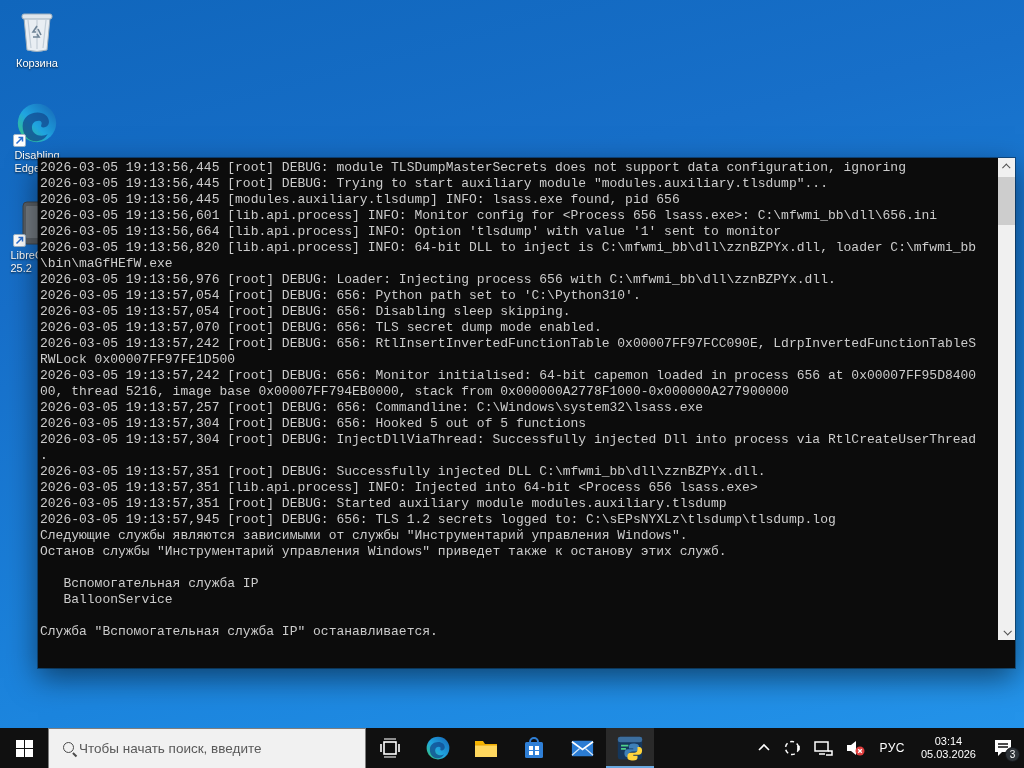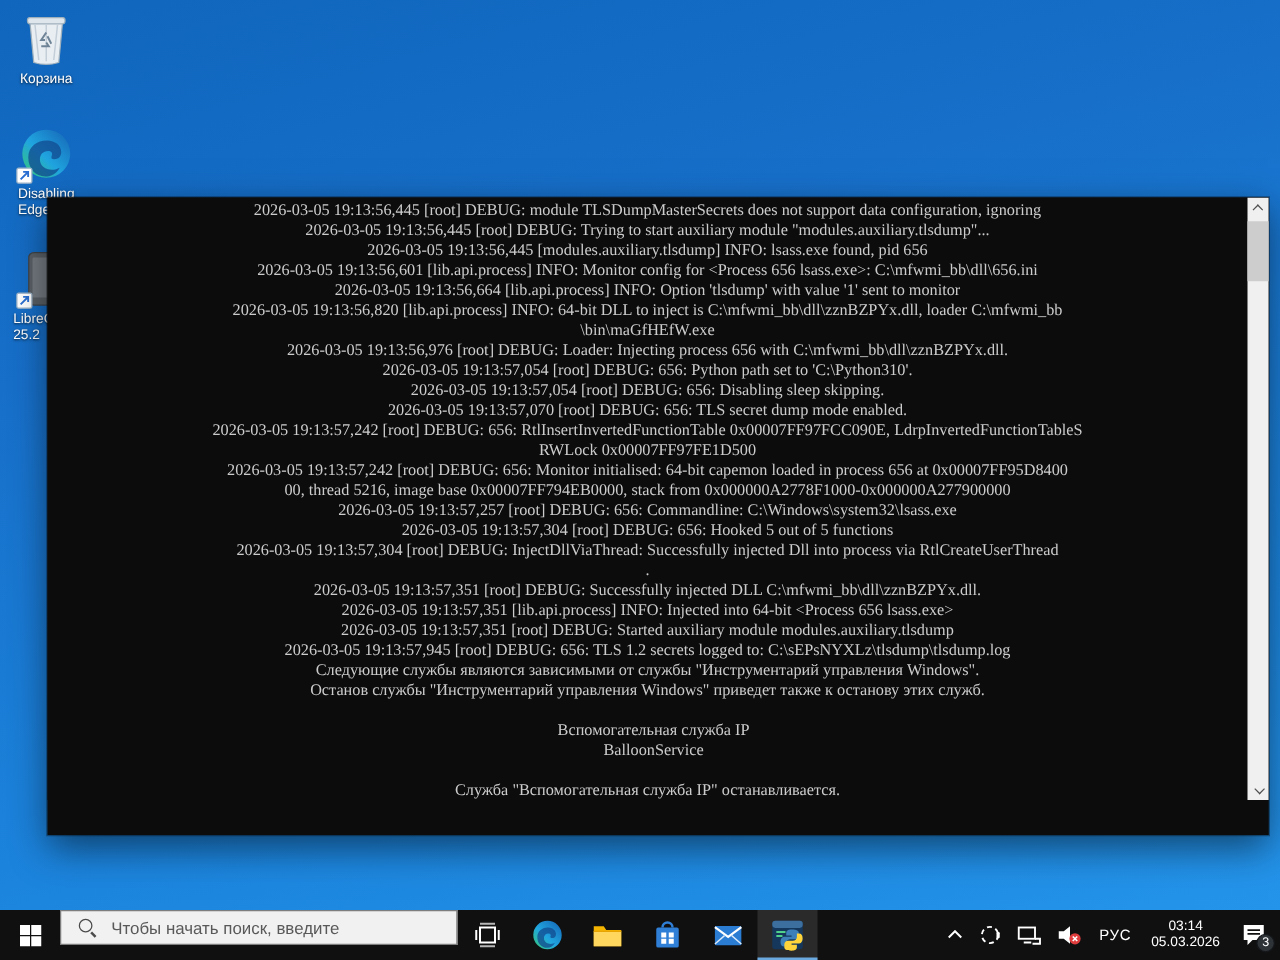--- a/index.html
+++ b/index.html
@@ -32,41 +32,41 @@
   .glyph-min { width:10px; height:1px; background:#555; }
   .glyph-max { width:9px; height:9px; border:1px solid #555; }
   .glyph-close { position:relative; width:11px; height:11px; }
   .glyph-close::before,.glyph-close::after { content:""; position:absolute; left:5px; top:-1px;
     width:1px; height:14px; background:#555; }
   .glyph-close::before { transform:rotate(45deg); }
   .glyph-close::after  { transform:rotate(-45deg); }
 
   .console-body { position:relative; height:482px; background:#0c0c0c; overflow:hidden; }
   .console-text { position:absolute; left:2px; top:2px; right:19px;
-    font-family:Liberation Serif, serif; font-size:13px; line-height:16px;
-    color:#cccccc; white-space:pre;text-align:center; }
+    font-family:Liberation Mono, monospace; font-size:13px; line-height:16px;
+    color:#cccccc; white-space:pre; }
 
   .vscroll { position:absolute; top:0; right:0; bottom:0; width:17px; background:#f0f0f0; }
   .scroll-arrow { position:absolute; left:0; width:17px; height:17px; display:flex;
     align-items:center; justify-content:center; cursor:pointer; }
   .scroll-arrow.up { top:0; } .scroll-arrow.down { bottom:0; }
   .chev { width:6px; height:6px; border-left:1.6px solid #505050; border-top:1.6px solid #505050; }
   .chev.up { transform:rotate(45deg) translateY(1px); }
   .chev.down { transform:rotate(225deg) translateY(1px); }
   .scroll-thumb { position:absolute; left:0; top:19px; width:17px; height:48px; background:#cdcdcd; cursor:grab; }
 
   
   .taskbar { position:absolute; left:0; bottom:0; width:1024px; height:40px;
     background:#101010; z-index:10; display:flex; align-items:stretch; }
   .tb-btn { width:48px; display:flex; align-items:center; justify-content:center; cursor:pointer; position:relative; }
   .start-logo { display:grid; grid-template-columns:8px 8px; grid-template-rows:8px 8px; gap:1px; }
   .start-logo span { background:#fff; }
 
-  .search-box { width:318px; height:28px; background:#f1f1f1; border:1px solid #7e7e7e;
-    display:flex; align-items:center; padding-left:13px; gap:11px; cursor:text; }
+  .search-box { width:318px; height:41px; background:#f1f1f1; border:1px solid #7e7e7e;
+    display:flex; align-items:center; padding-left:13px; gap:1px; cursor:text; }
   .mag { position:relative; width:16px; height:16px; flex:0 0 auto; }
   .mag::before { content:""; position:absolute; left:1px; top:1px; width:9px; height:9px;
     border:1.8px solid #4a4a4a; border-radius:50%; }
   .mag::after { content:""; position:absolute; left:11px; top:11px; width:5px; height:1.8px;
     background:#4a4a4a; transform:rotate(45deg); transform-origin:left center; }
   .search-ph { font-size:13.5px; color:#595959; white-space:nowrap; }
 
   .tb-btn.active { background:rgba(255,255,255,.11); }
   .tb-btn.active::after { content:""; position:absolute; left:0; right:0; bottom:0; height:2px; background:#6aa9e0; }
 

